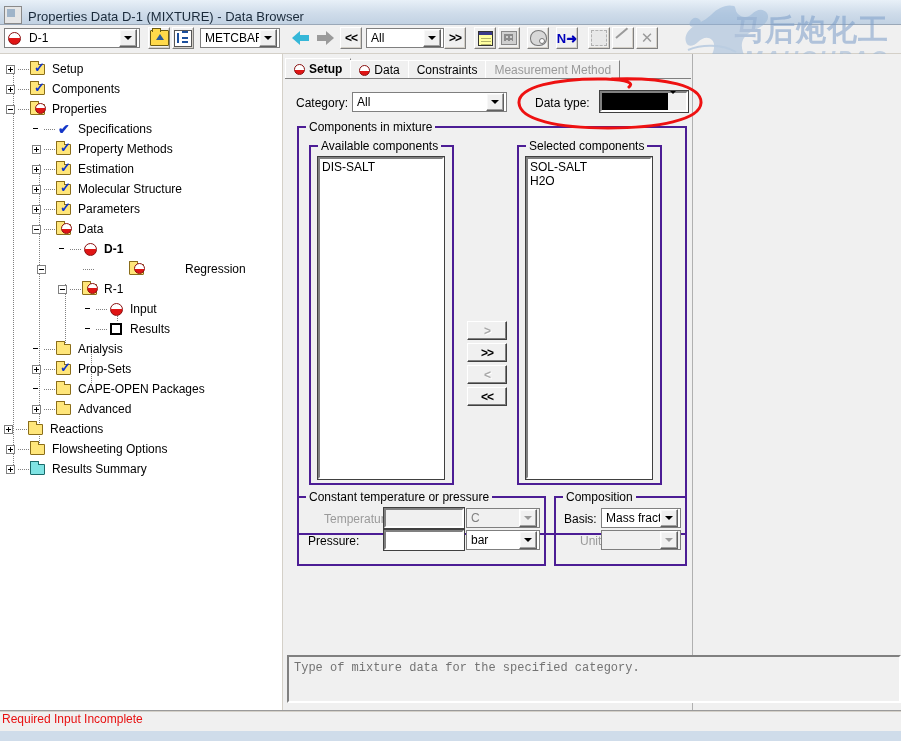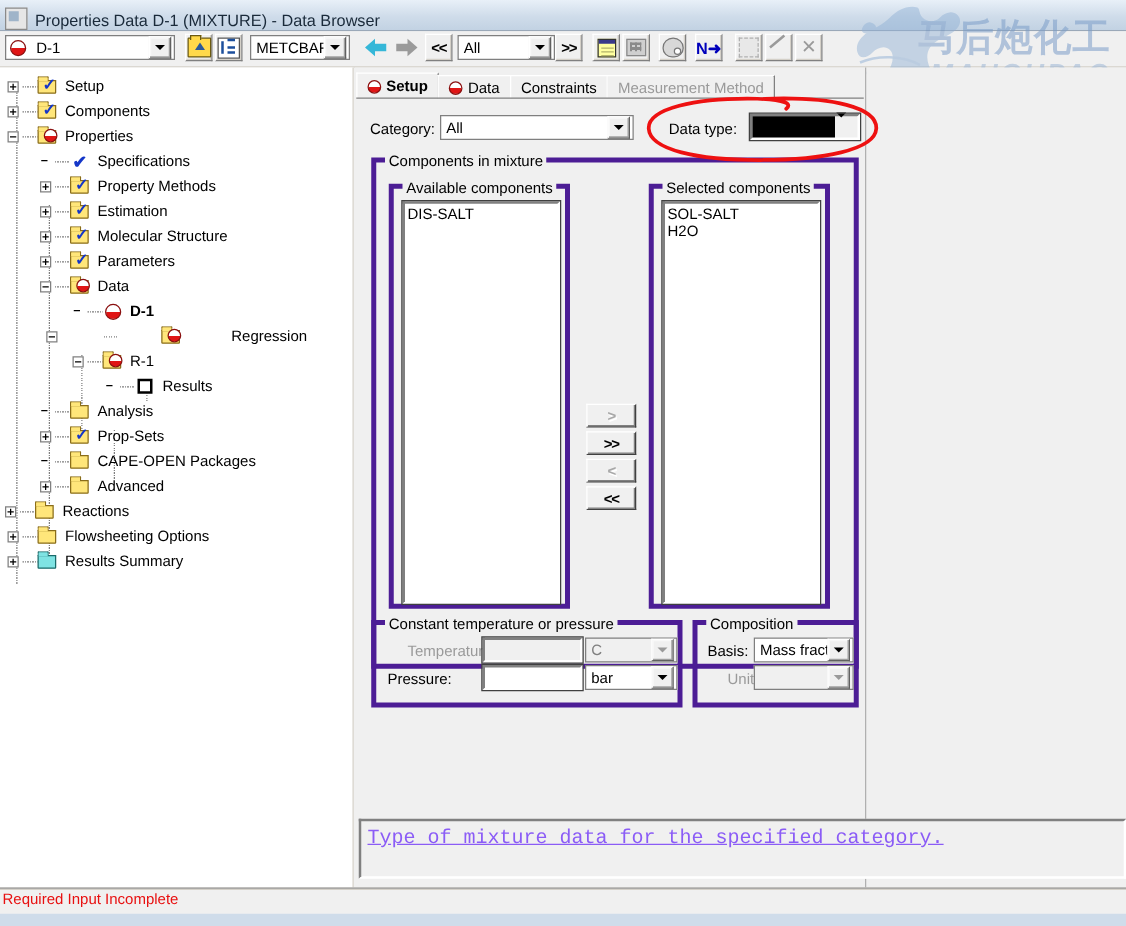--- a/index.html
+++ b/index.html
@@ -330,21 +330,21 @@
     position: absolute; left: 1px; top: 24px; width: 406px; height: 1px;
     background: #808080;
   }
 
   .lbl-static { position: absolute; font-size: 12px; color: #000; }
   .lbl-static.dim { color: #9a9a9a; margin-left: 16px; }
 
   
   .group {
     position: absolute;
-    border: 4px solid #4c1d95;
+    border: 2px solid #4c1d95;
     box-sizing: border-box;
   }
   .group > .gtitle {
     position: absolute; top: -8px; left: 7px;
     background: #f0f0f0; padding: 0 3px;
     font-size: 12px; color: #000;
   }
   .listbox {
     position: absolute; background: #ffffff;
     border: 2px solid;
@@ -401,21 +401,21 @@
     position: absolute; left: 287px; top: 655px;
     width: 614px; height: 48px;
     background: #f0f0f0;
     border: 2px solid;
     border-color: #808080 #ffffff #ffffff #808080;
     box-sizing: border-box;
     padding: 4px 5px;
   }
   .helptext {
     font-family: "Liberation Mono", "DejaVu Sans Mono", monospace;
-    font-size: 16px; color: #8b5cf6; text-decoration: underline;
+    font-size: 12px; color: #737373;
   }
   .statusdiv {
     position: absolute; left: 0; top: 710px; width: 901px; height: 2px;
     background: #d4d0c8; border-top: 1px solid #9a9a9a;
   }
   .statusbar {
     position: absolute; left: 0; top: 712px; width: 901px; height: 36px;
     background: #f0f0f0;
     display: flex; align-items: flex-start;
   }
@@ -688,20 +688,28 @@
       <div class="node" style="padding-left:58px;">
         <span class="exp"></span>
         <span class="dotline"></span>
         <span class="ic">
             <span class="folder"></span>
             <span class="circ ov"></span>
           </span>
         <span class="lbl">R-1</span>
       </div>
 
+      <div class="node" style="padding-left:84px;">
+        <span class="exp none"></span>
+        <span class="dotline"></span>
+        <span class="ic">
+            <span class="circ" style="left:2px;top:1px;width:13px;height:13px;"></span>
+          </span>
+        <span class="lbl">Input</span>
+      </div>
 
       <div class="node" style="padding-left:84px;">
         <span class="exp none"></span>
         <span class="dotline"></span>
         <span class="ic">
             <span class="sqbox" style="position:absolute;left:2px;top:1px;"></span>
           </span>
         <span class="lbl">Results</span>
       </div>
 

